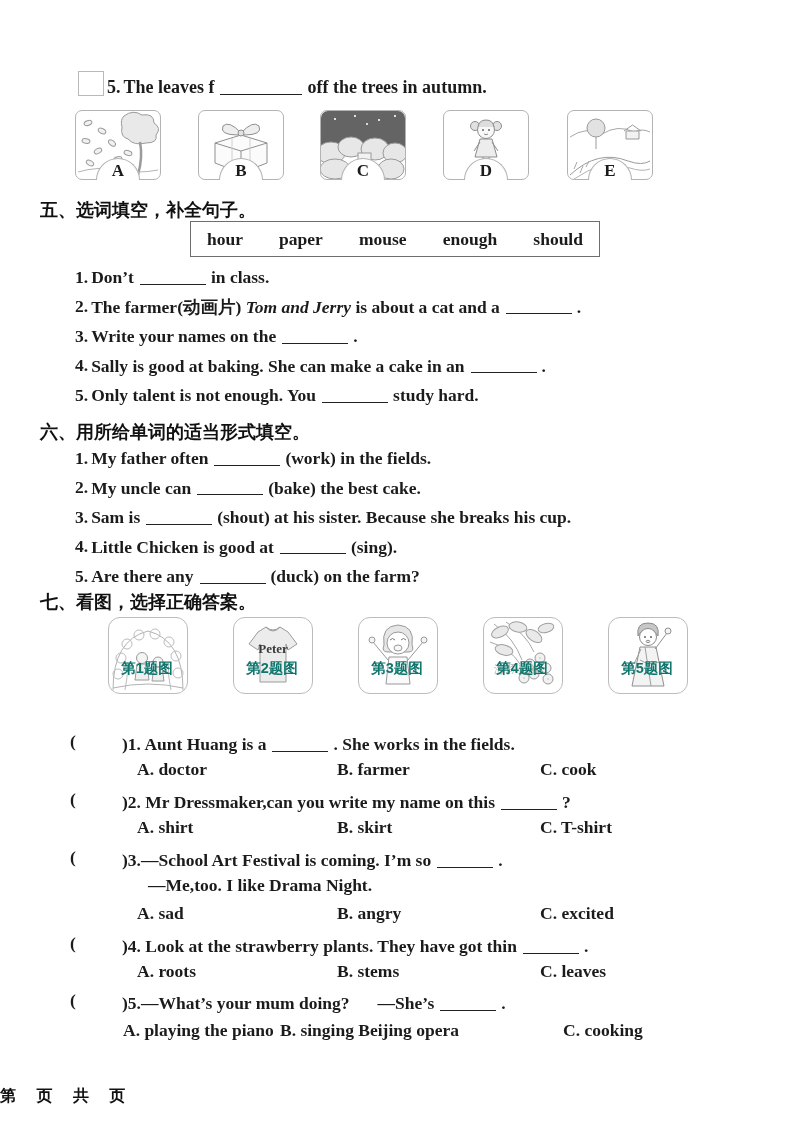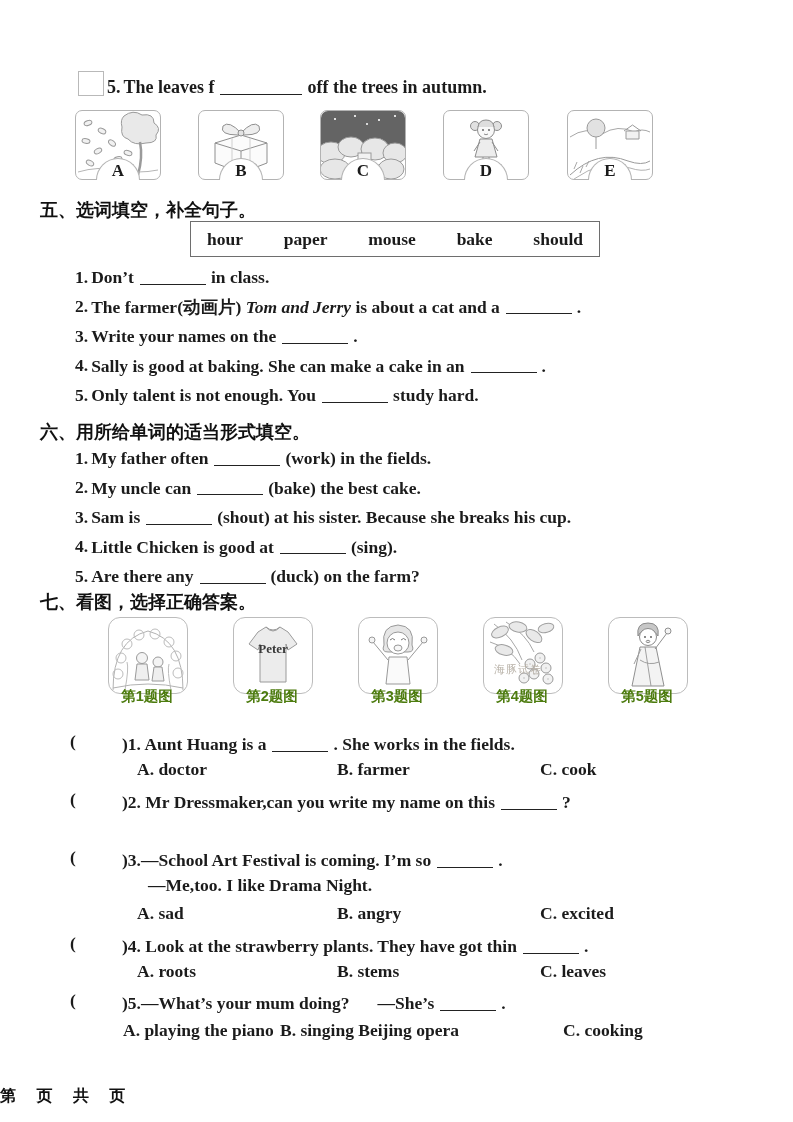--- a/index.html
+++ b/index.html
@@ -16,22 +16,22 @@
   .topq{position:absolute;left:107px;top:74px;font-size:18px;}
   .num{margin-right:3px;}
   
   .pic{position:absolute;width:84px;height:68px;border:1px solid #b3b3b3;border-radius:7px;background:#fff;overflow:visible;}
   .pic .art{position:absolute;left:0;top:0;width:84px;height:68px;border-radius:7px;overflow:hidden;}
   .notch{position:absolute;left:50%;bottom:-1px;transform:translateX(-50%);width:42px;height:21px;background:#fff;
          border:1px solid #b3b3b3;border-bottom:none;border-radius:42px 42px 0 0;text-align:center;
          font-family:"Liberation Serif",serif;font-weight:700;font-size:17px;line-height:24px;}
   
   .pic2{position:absolute;top:617px;width:78px;height:75px;border:1px solid #bcbcbc;border-radius:12px;background:#fff;overflow:hidden;}
-  .cap{position:absolute;top:687px;width:120px;text-align:center;font-family:"Liberation Sans",sans-serif;
-       font-weight:600;font-size:14.5px;color:#4d7c0f;}
+  .cap{position:absolute;top:659px;width:120px;text-align:center;font-family:"Liberation Sans",sans-serif;
+       font-weight:600;font-size:14.5px;color:#0f766e;}
   .shirt-name{position:absolute;left:0;top:23px;width:100%;text-align:center;
               font-family:"Liberation Serif",serif;font-weight:700;font-size:13px;color:#3a3a3a;}
   .wm{position:absolute;left:10px;top:44px;font-family:"Liberation Sans",sans-serif;font-size:11px;color:#b7b0a6;letter-spacing:1px;}
   .wordbank{position:absolute;left:190px;top:221px;width:410px;height:36px;border:1.3px solid #6e6e6e;
             display:flex;align-items:center;justify-content:space-between;padding:12px 16px;box-sizing:border-box;}
   .items{position:absolute;left:75px;}
   .items .line{height:29.5px;}
   .qrow{position:absolute;left:0;width:793px;height:24px;}
   .paren{position:absolute;left:70px;}
   .qbody{position:absolute;left:122px;}
@@ -147,21 +147,21 @@
     </div>
     <div class="notch">E</div>
   </div>
 
   <div class="abs cn" style="left:40px;top:198px">五、选词填空，补全句子。</div>
 
   <div class="wordbank">
     <span class="en">hour</span>
     <span class="en">paper</span>
     <span class="en">mouse</span>
-    <span class="en">bake</span>
+    <span class="en">enough</span>
     <span class="en">should</span>
   </div>
 
   <div class="items en" style="top:264px">
     <div class="line">
       <span class="num">1.</span><span>Don’t</span><span class="blank blank-s"></span><span>in class.</span>
     </div>
     <div class="line">
       <span class="num">2.</span><span>The farmer(动画片)</span>
       <i>Tom and Jerry</i>
@@ -303,20 +303,25 @@
   <div class="qrow" style="top:759px">
     <span class="opt optA en">A. doctor</span>
     <span class="opt optB en">B. farmer</span>
     <span class="opt optC en">C. cook</span>
   </div>
 
   <div class="qrow" style="top:789px">
     <span class="paren en">(</span>
     <span class="qbody en"><span>)</span><span>2.</span> <span>Mr Dressmaker,can you write my name on this</span><span class="blank blank-q"></span><span>?</span></span>
   </div>
+  <div class="qrow" style="top:817px">
+    <span class="opt optA en">A. shirt</span>
+    <span class="opt optB en">B. skirt</span>
+    <span class="opt optC en">C. T-shirt</span>
+  </div>
 
   <div class="qrow" style="top:847px">
     <span class="paren en">(</span>
     <span class="qbody en"><span>)</span><span>3.</span><span>—School Art Festival is coming. I’m so</span><span class="blank blank-q"></span><span>.</span></span>
   </div>
   <div class="qrow" style="top:903px">
     <span class="opt optA en">A. sad</span>
     <span class="opt optB en">B. angry</span>
     <span class="opt optC en">C. excited</span>
   </div>

